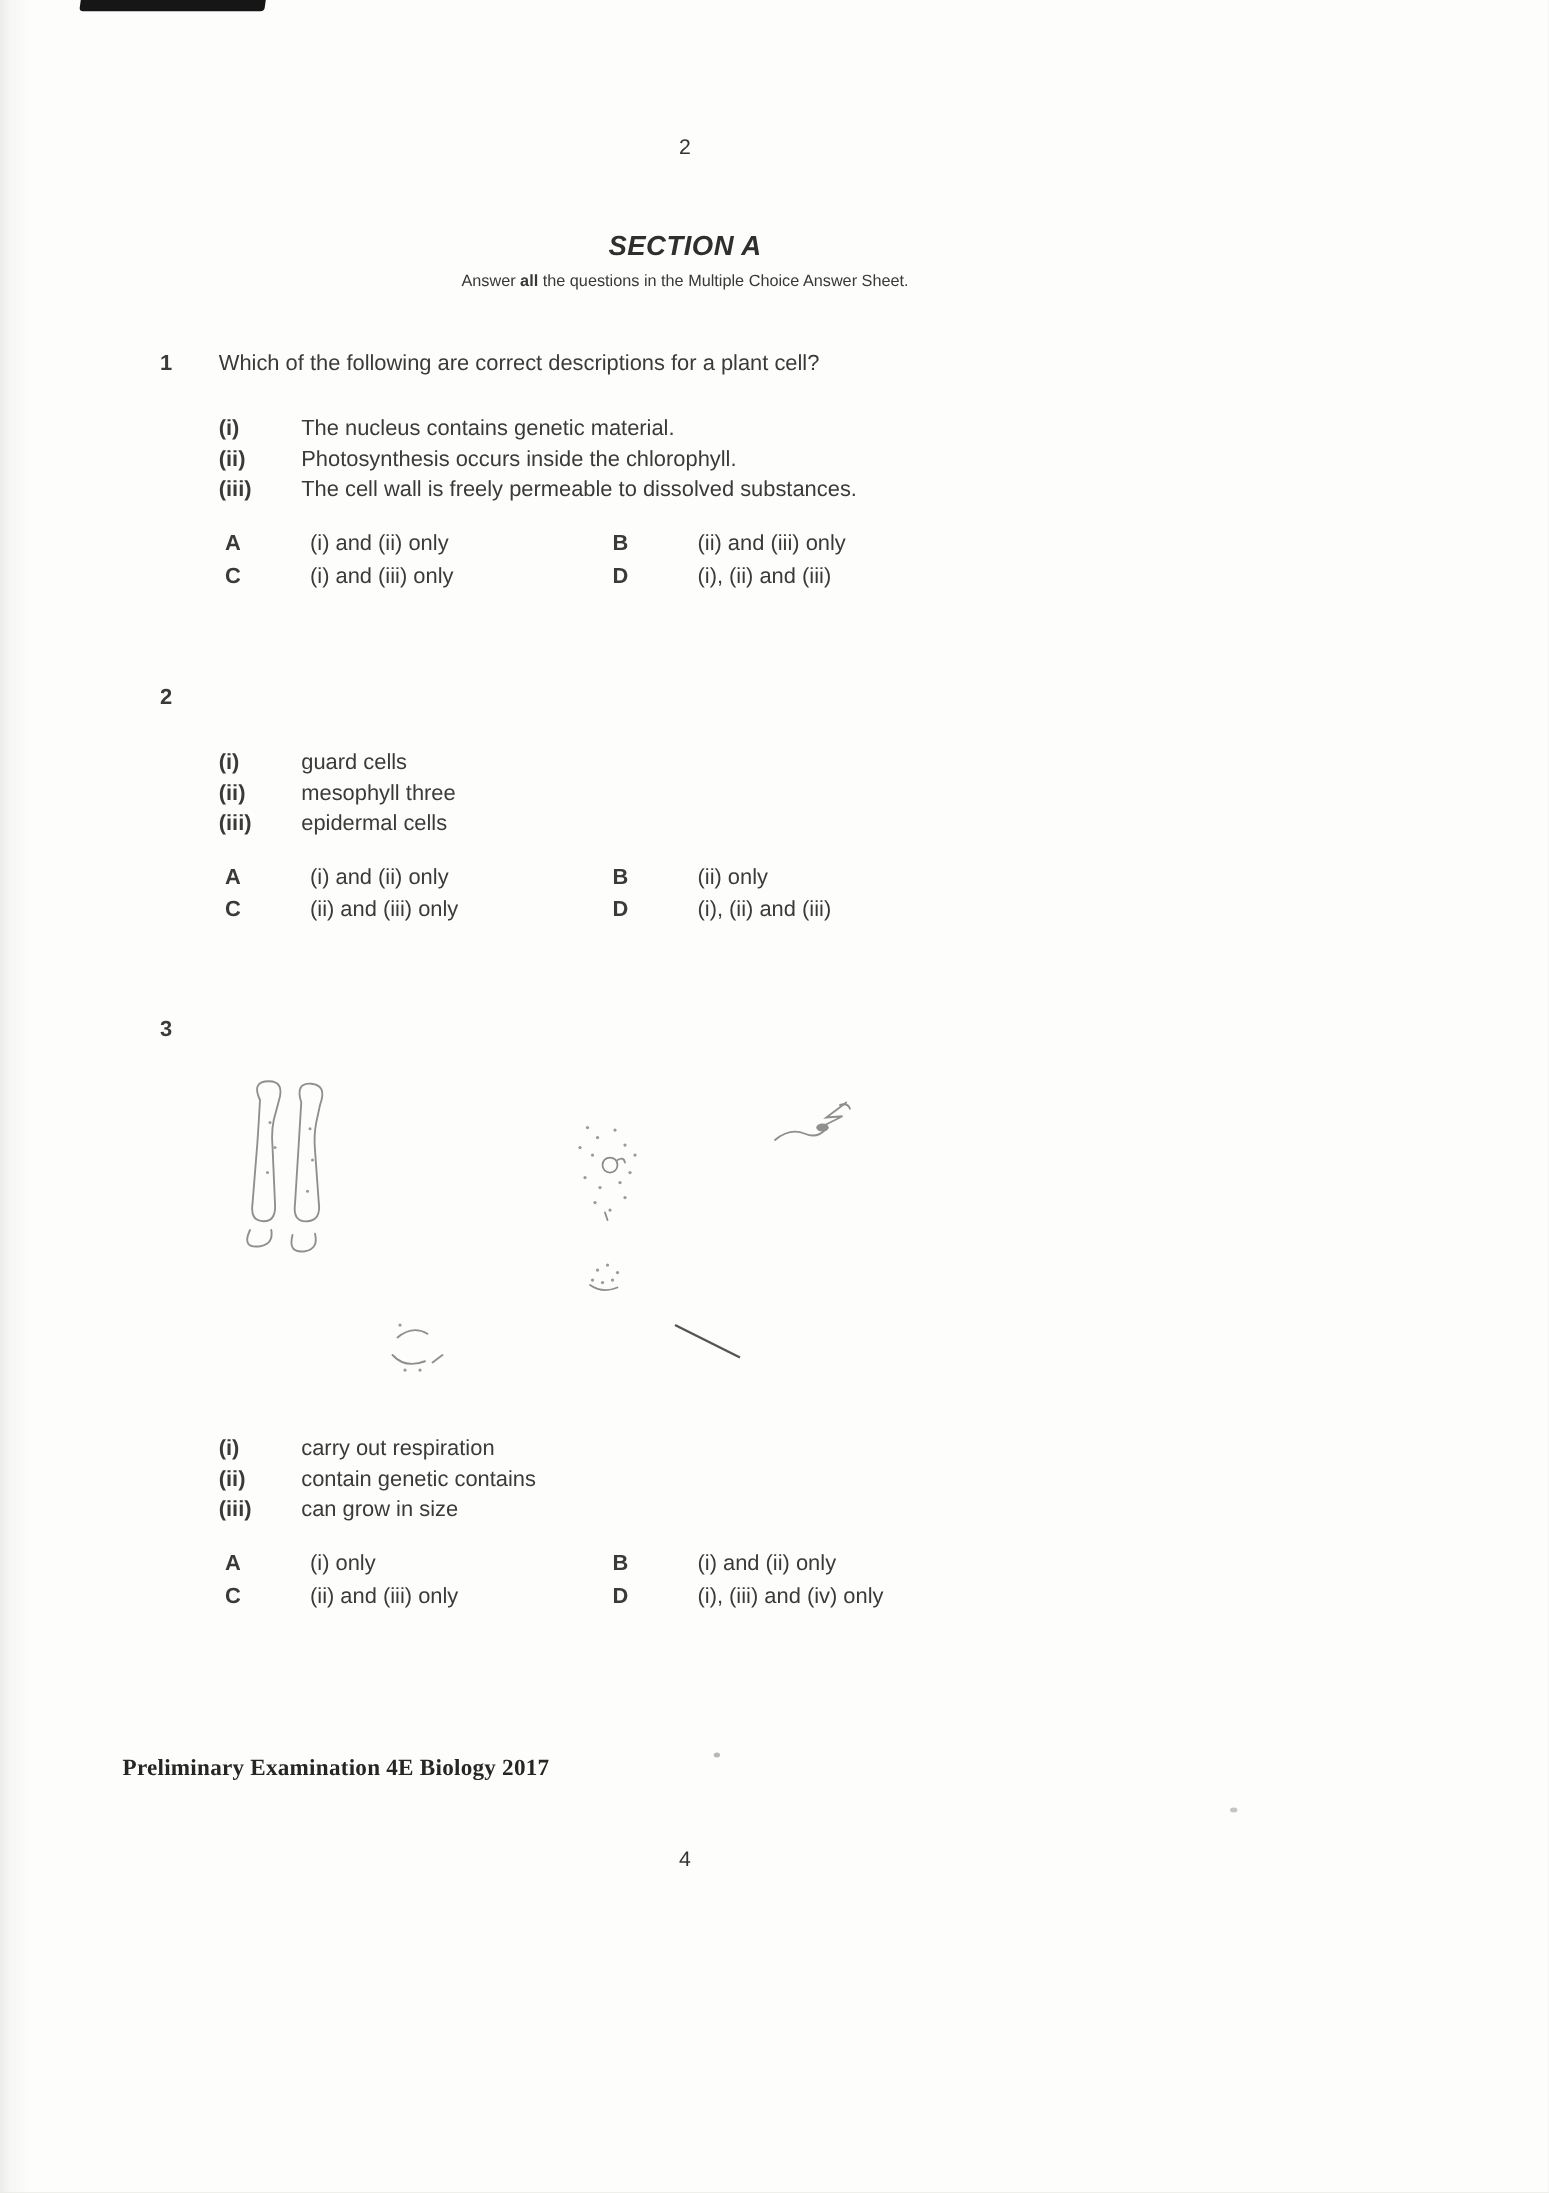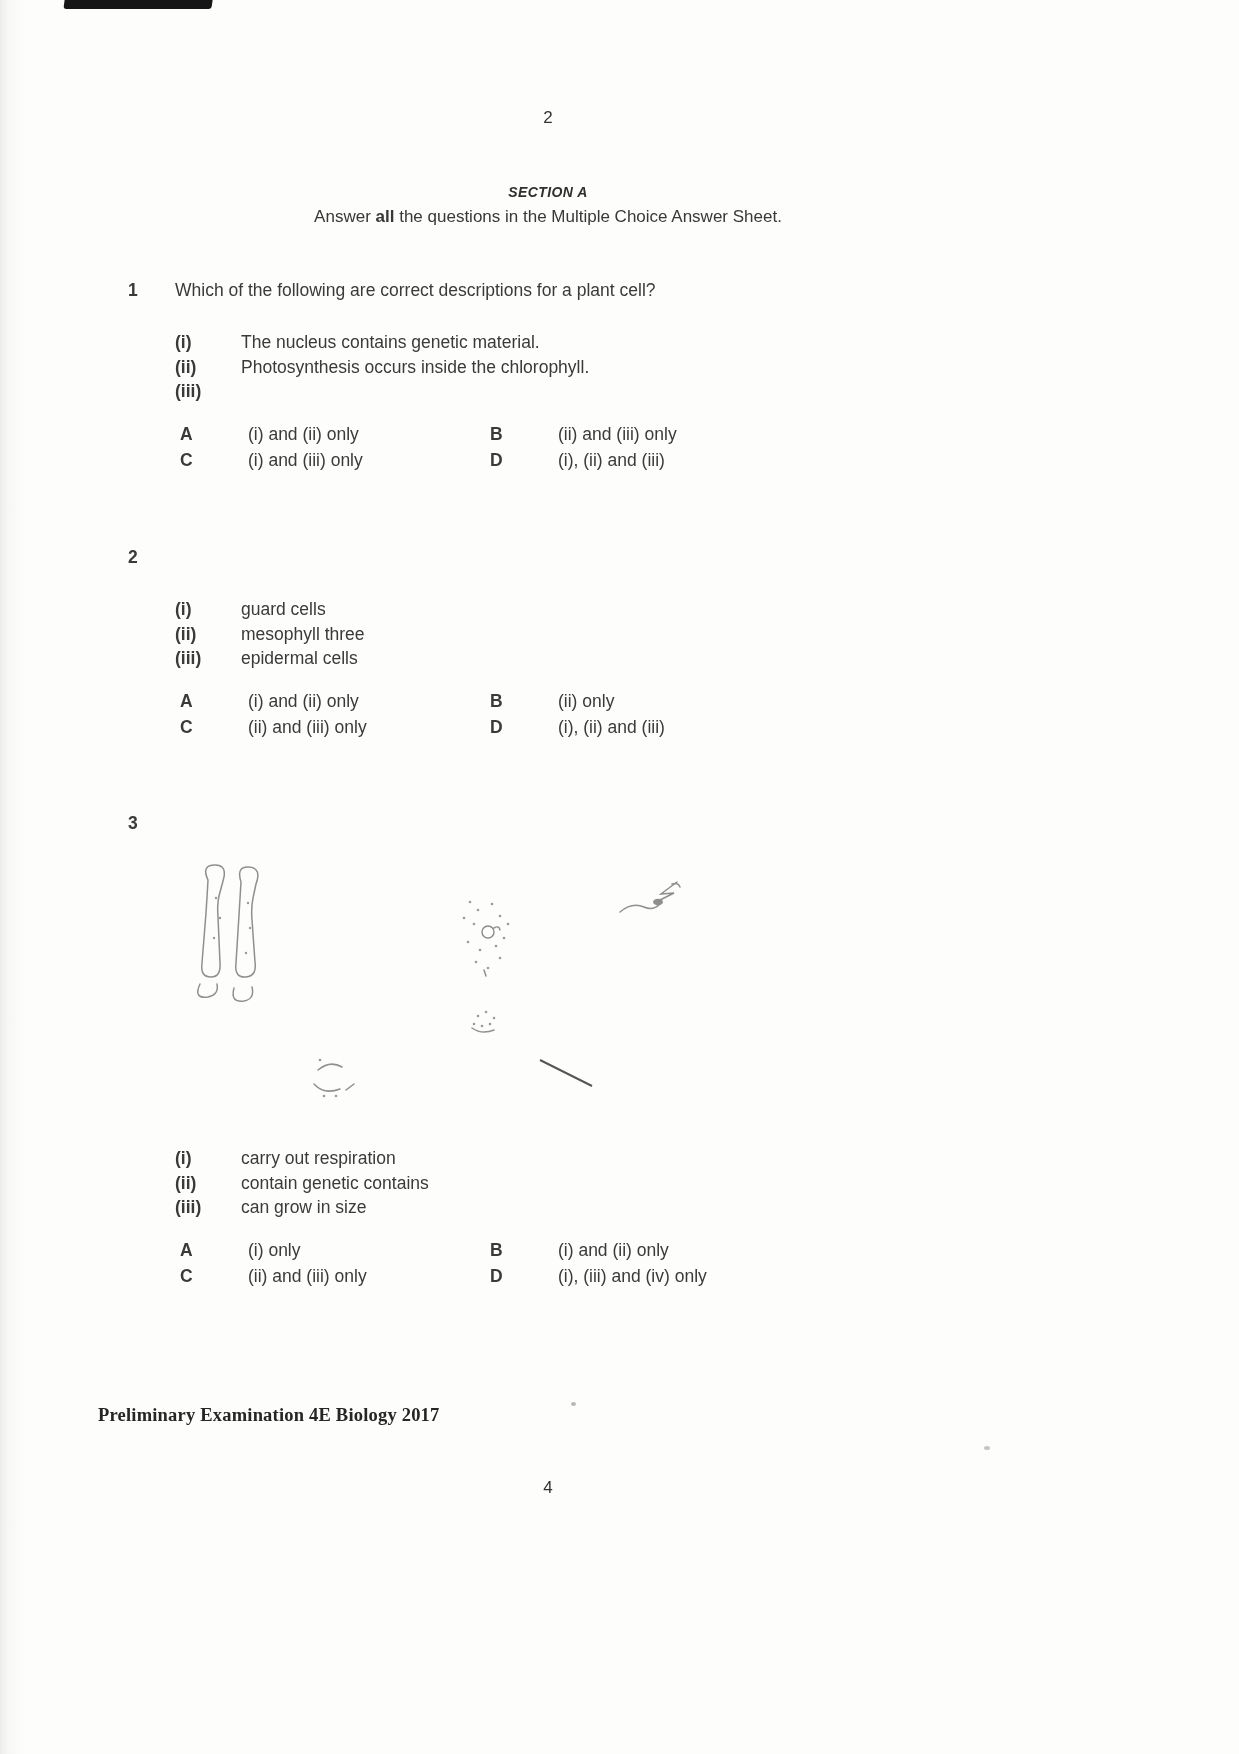--- a/index.html
+++ b/index.html
@@ -20,22 +20,22 @@
   .speck{position:absolute;background:#b9b9b4;border-radius:50%;}
   .speck-1{top:1402px;left:571px;width:5px;height:4px;}
   .speck-2{top:1446px;left:984px;width:6px;height:4px;background:#c6c6c1;}
 
   .center-band{position:absolute;left:0;width:1096px;text-align:center;}
   .pagenum{font-size:17px;color:#333;}
   .pagenum-top{top:108px;}
   .pagenum-bottom{top:1478px;}
 
   .section-head{top:184px;}
-  .section-title{font-size:14px;font-weight:bold;font-style:italic;letter-spacing:.4px;color:#2f2f2f;}
-  .section-instruction{margin-top:7px;font-size:17px;color:#383838;}
+  .section-title{font-size:22px;font-weight:bold;font-style:italic;letter-spacing:.4px;color:#2f2f2f;}
+  .section-instruction{margin-top:7px;font-size:13px;color:#383838;}
   .section-instruction b{font-weight:bold;}
 
   .question{position:absolute;left:128px;right:70px;font-size:17.5px;}
   .q1{top:279px;}
   .q2{top:546px;}
   .q3{top:812px;}
   .q-head{display:flex;line-height:22px;}
   .q-num{width:47px;font-weight:bold;flex:0 0 47px;}
   .q-text{}
 
@@ -88,20 +88,21 @@
       <div class="item">
         <span class="item-label">(i)</span>
         <span class="item-text">The nucleus contains genetic material.</span>
       </div>
       <div class="item">
         <span class="item-label">(ii)</span>
         <span class="item-text">Photosynthesis occurs inside the chlorophyll.</span>
       </div>
       <div class="item">
         <span class="item-label">(iii)</span>
+        <span class="item-text">The cell wall is freely permeable to dissolved substances.</span>
       </div>
     </div>
     <div class="options">
       <div class="option">
         <span class="opt-label">A</span>
         <span class="opt-text">(i) and (ii) only</span>
       </div>
       <div class="option">
         <span class="opt-label">B</span>
         <span class="opt-text">(ii) and (iii) only</span>

